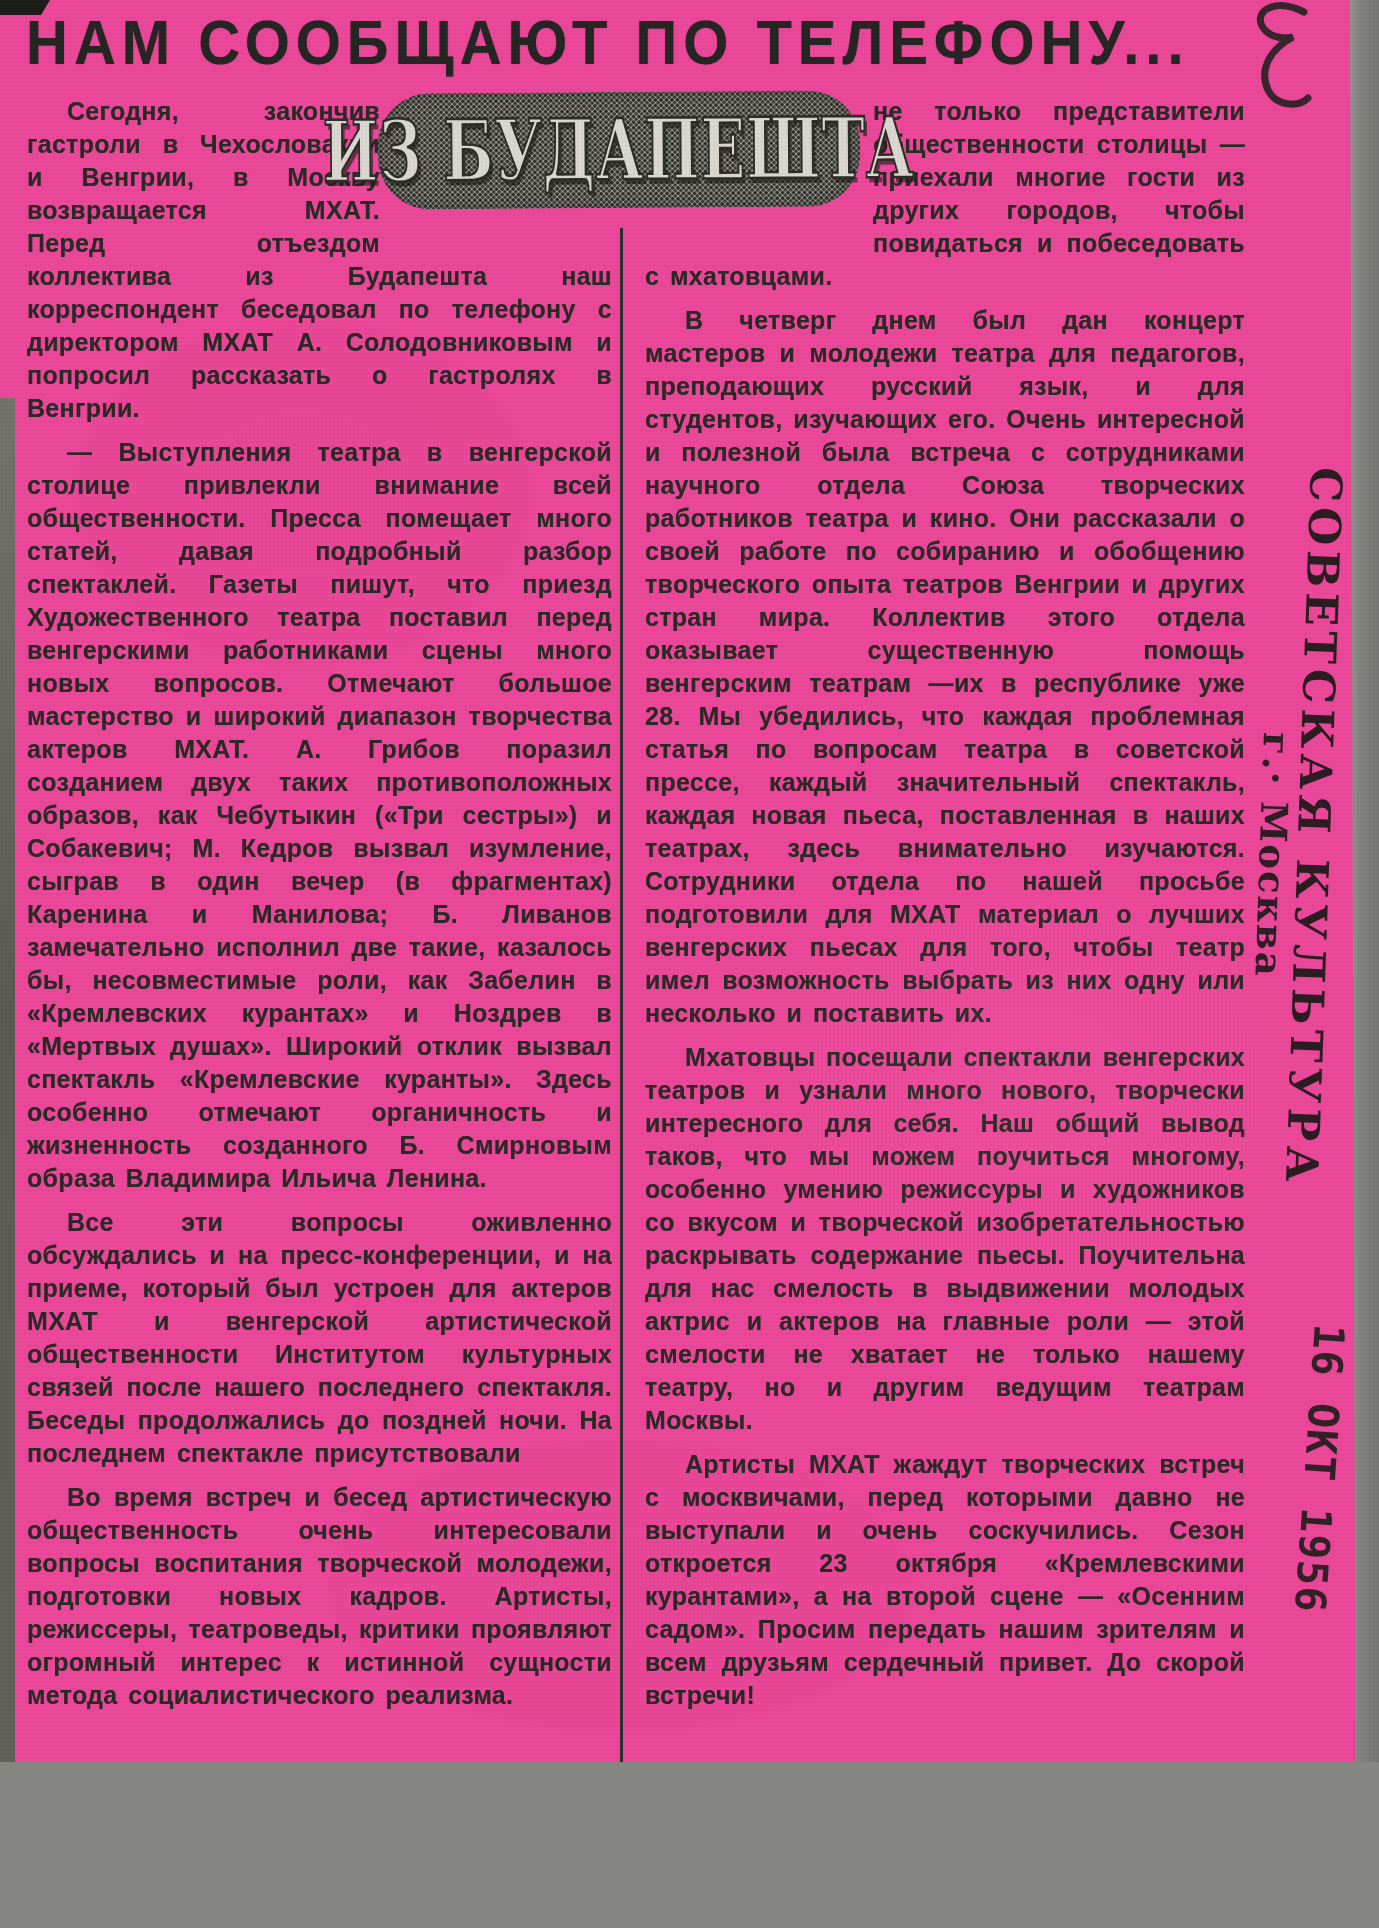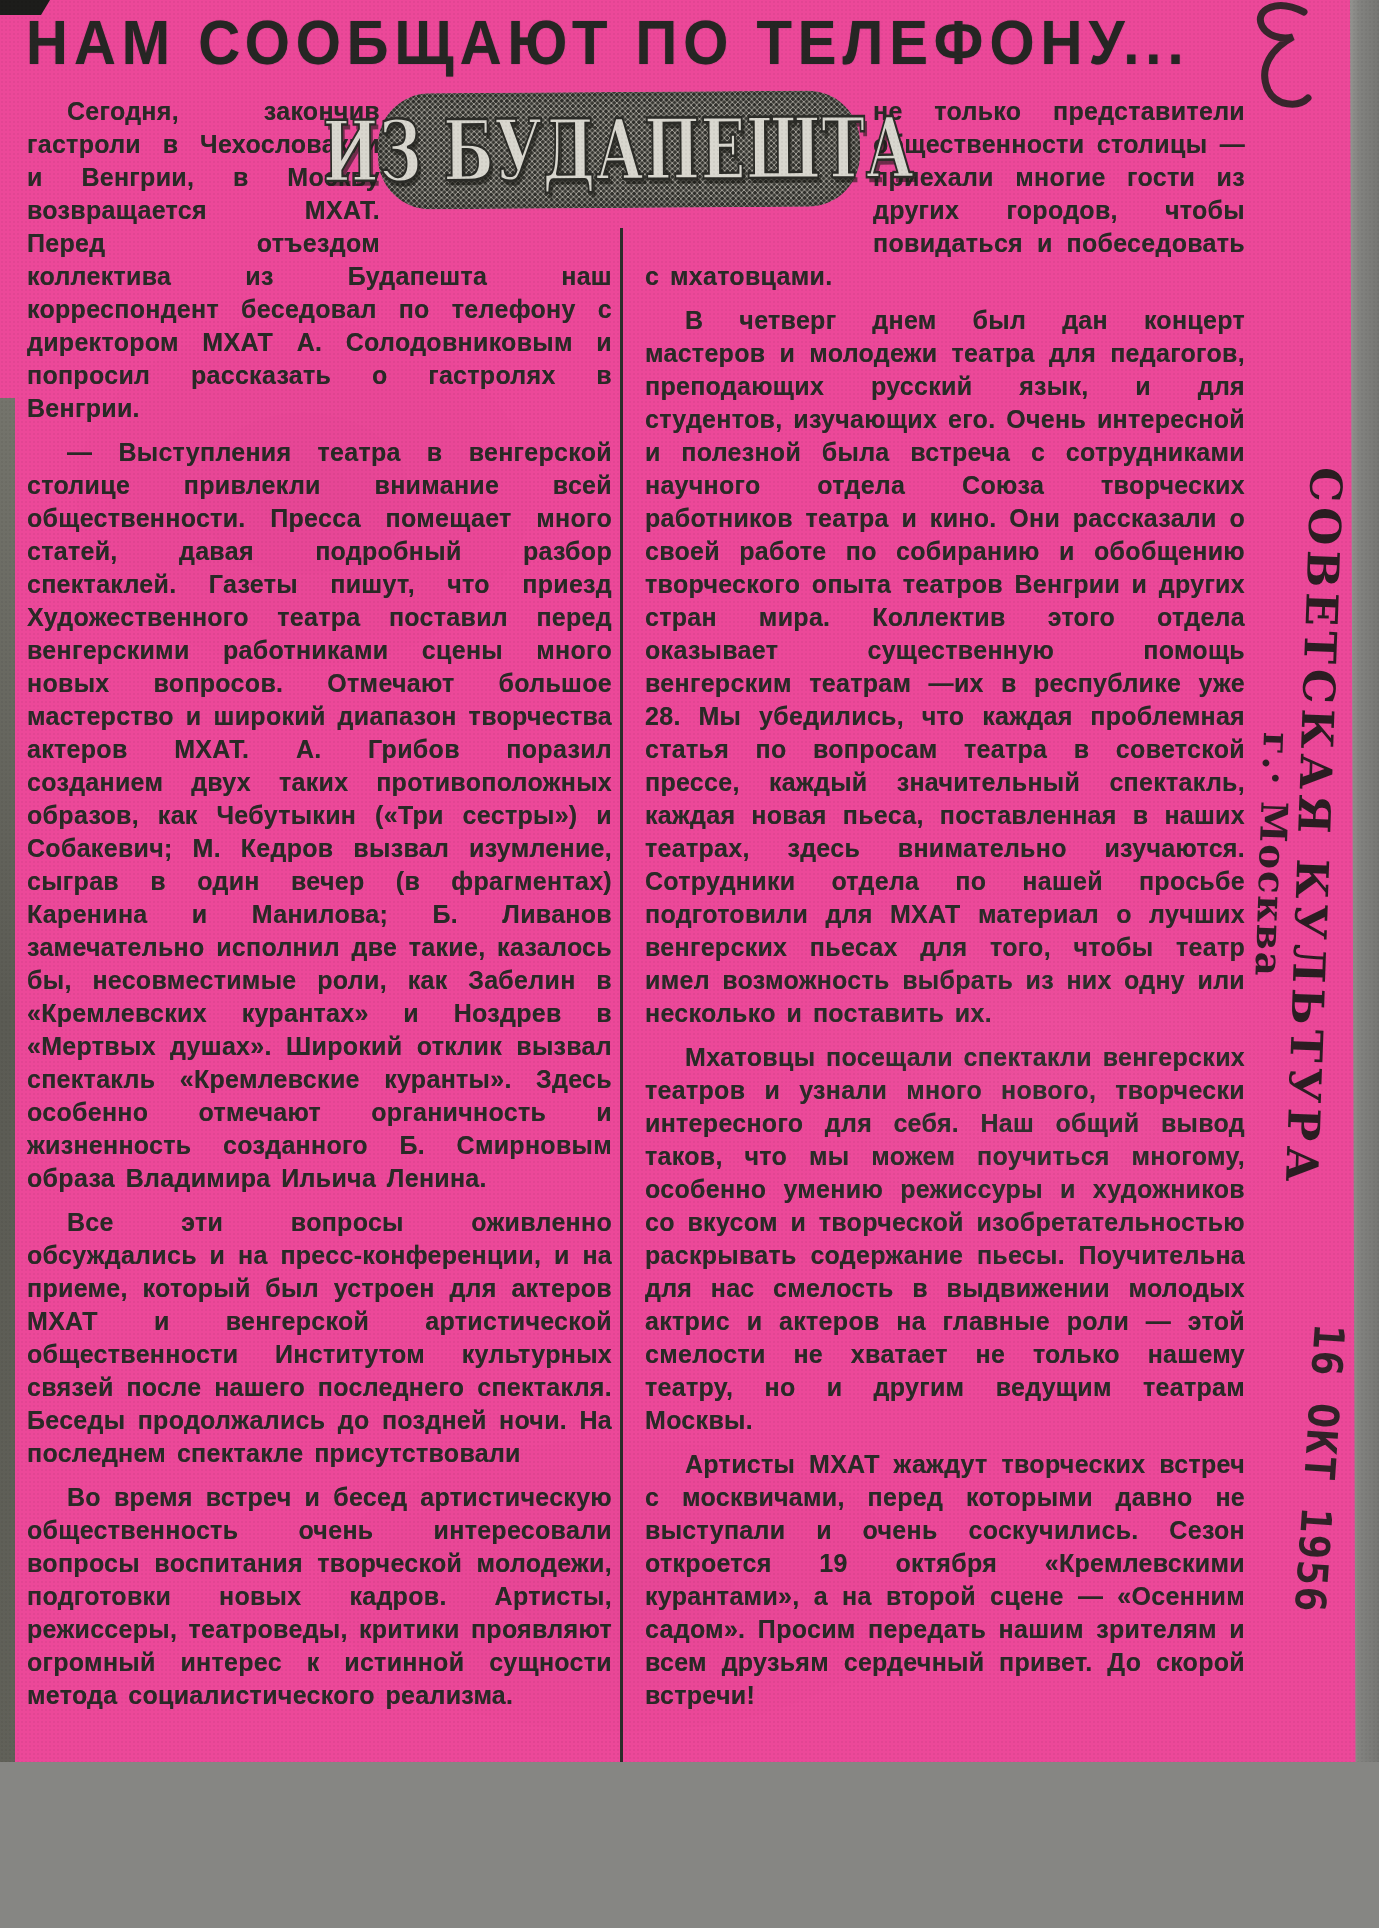--- a/index.html
+++ b/index.html
@@ -151,21 +151,21 @@
     <p class="para">— Выступления театра в венгерской столице привлекли внимание всей общественности. Пресса помещает много статей, давая подробный разбор спектаклей. Газеты пишут, что приезд Художественного театра поставил перед венгерскими работниками сцены много новых вопросов. Отмечают большое мастерство и широкий диапазон творчества актеров МХАТ. А. Грибов поразил созданием двух таких противоположных образов, как Чебутыкин («Три сестры») и Собакевич; М. Кедров вызвал изумление, сыграв в один вечер (в фрагментах) Каренина и Манилова; Б. Ливанов замечательно исполнил две такие, казалось бы, несовместимые роли, как Забелин в «Кремлевских курантах» и Ноздрев в «Мертвых душах». Широкий отклик вызвал спектакль «Кремлевские куранты». Здесь особенно отмечают органичность и жизненность созданного Б. Смирновым образа Владимира Ильича Ленина.</p>
     <p class="para">Все эти вопросы оживленно обсуждались и на пресс-конференции, и на приеме, который был устроен для актеров МХАТ и венгерской артистической общественности Институтом культурных связей после нашего последнего спектакля. Беседы продолжались до поздней ночи. На последнем спектакле присутствовали</p>
     <p class="para">Во время встреч и бесед артистическую общественность очень интересовали вопросы воспитания творческой молодежи, подготовки новых кадров. Артисты, режиссеры, театроведы, критики проявляют огромный интерес к истинной сущности метода социалистического реализма.</p>
   </div>
 
   <div class="col col-right">
     <div class="wrapfloat-l"></div>
     <p class="para cont">не только представители общественности столицы — приехали многие гости из других городов, чтобы повидаться и побеседовать с мхатовцами.</p>
     <p class="para">В четверг днем был дан концерт мастеров и молодежи театра для педагогов, преподающих русский язык, и для студентов, изучающих его. Очень интересной и полезной была встреча с сотрудниками научного отдела Союза творческих работников театра и кино. Они рассказали о своей работе по собиранию и обобщению творческого опыта театров Венгрии и других стран мира. Коллектив этого отдела оказывает существенную помощь венгерским театрам —их в республике уже 28. Мы убедились, что каждая проблемная статья по вопросам театра в советской прессе, каждый значительный спектакль, каждая новая пьеса, поставленная в наших театрах, здесь внимательно изучаются. Сотрудники отдела по нашей просьбе подготовили для МХАТ материал о лучших венгерских пьесах для того, чтобы театр имел возможность выбрать из них одну или несколько и поставить их.</p>
     <p class="para">Мхатовцы посещали спектакли венгерских театров и узнали много нового, творчески интересного для себя. Наш общий вывод таков, что мы можем поучиться многому, особенно умению режиссуры и художников со вкусом и творческой изобретательностью раскрывать содержание пьесы. Поучительна для нас смелость в выдвижении молодых актрис и актеров на главные роли — этой смелости не хватает не только нашему театру, но и другим ведущим театрам Москвы.</p>
-    <p class="para">Артисты МХАТ жаждут творческих встреч с москвичами, перед которыми давно не выступали и очень соскучились. Сезон откроется 19 октября «Кремлевскими курантами», а на второй сцене — «Осенним садом». Просим передать нашим зрителям и всем друзьям сердечный привет. До скорой встречи!</p>
+    <p class="para">Артисты МХАТ жаждут творческих встреч с москвичами, перед которыми давно не выступали и очень соскучились. Сезон откроется 23 октября «Кремлевскими курантами», а на второй сцене — «Осенним садом». Просим передать нашим зрителям и всем друзьям сердечный привет. До скорой встречи!</p>
   </div>
 
   <div class="v-stamp pub-stamp">СОВЕТСКАЯ КУЛЬТУРА</div>
   <div class="v-stamp city-stamp">г.· Москва</div>
   <div class="v-stamp date-stamp">16 ОКТ 1956</div>
 
   <div class="grain"></div>
 </div>
 
 </body></html>

